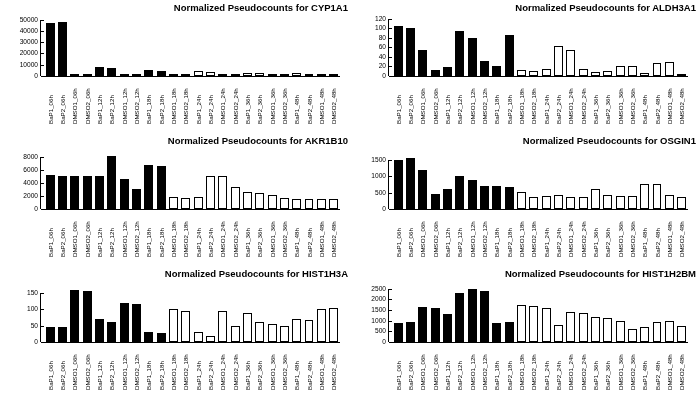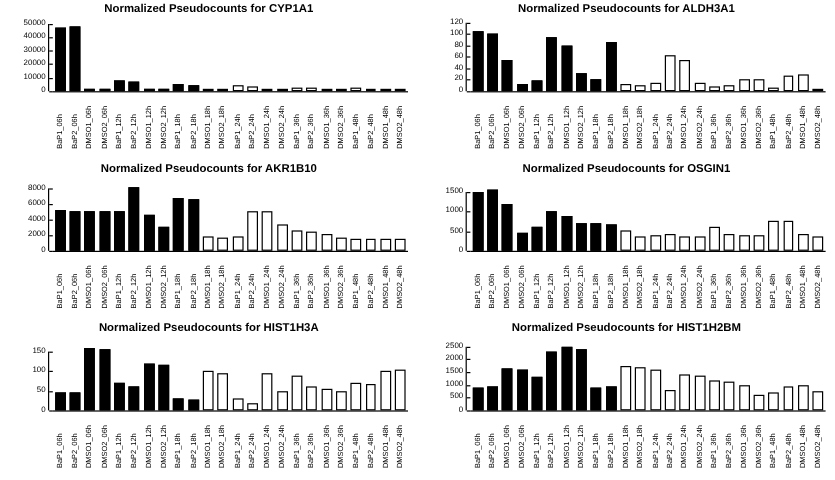--- a/index.html
+++ b/index.html
@@ -1,19 +1,19 @@
 <!DOCTYPE html>
 <html><head>
 <meta charset="utf-8">
 <style>
   html,body{margin:0;padding:0;}
   body{width:696px;height:400px;background:#ffffff;font-family:"Liberation Sans",sans-serif;overflow:hidden;}
   .grid{display:grid;grid-template-columns:348px 348px;grid-template-rows:133px 133px 134px;width:696px;height:400px;}
   .panel{position:relative;width:348px;box-sizing:border-box;}
-  .title{position:absolute;top:2px;left:0;width:100%;text-align:center;font-size:9.5px;font-weight:bold;color:#000;letter-spacing:0px;}
+  .title{position:absolute;top:2px;left:0;width:100%;text-align:right;font-size:9.5px;font-weight:bold;color:#000;letter-spacing:0px;}
   .plotwrap{position:absolute;left:0;top:14px;width:348px;}
   .axis-col{position:absolute;left:0;top:0;width:44px;height:62px;}
   .ytick{position:absolute;right:6px;font-size:6.6px;color:#000;line-height:6px;transform:translateY(-3px);white-space:nowrap;}
   .yaxisline{position:absolute;right:3px;width:1px;background:#000;}
   .ytickmark{position:absolute;right:0px;width:3px;height:1px;background:#000;}
   .bars{position:absolute;left:44px;top:0;height:62px;display:flex;align-items:flex-end;}
   .barcell{display:flex;flex-direction:column;justify-content:flex-end;align-items:center;height:62px;}
   .bar{width:100%;box-sizing:border-box;border:0.8px solid #000;}
   .bar.filled{background:#000;}
   .bar.open{background:#ffffff;}

